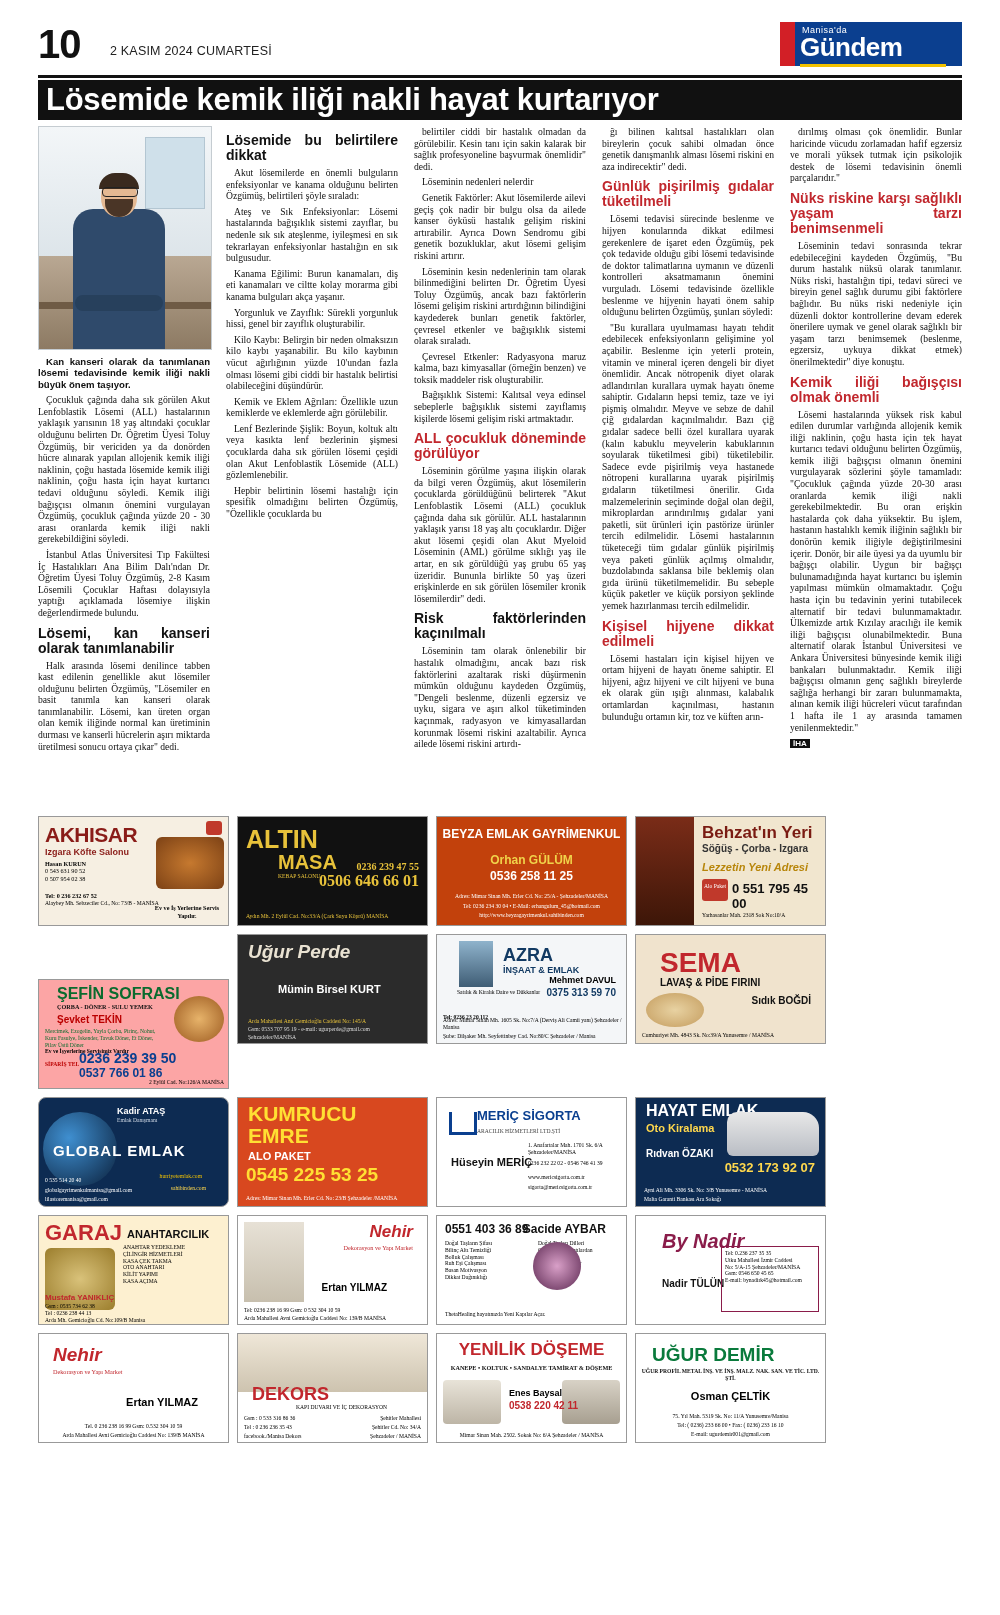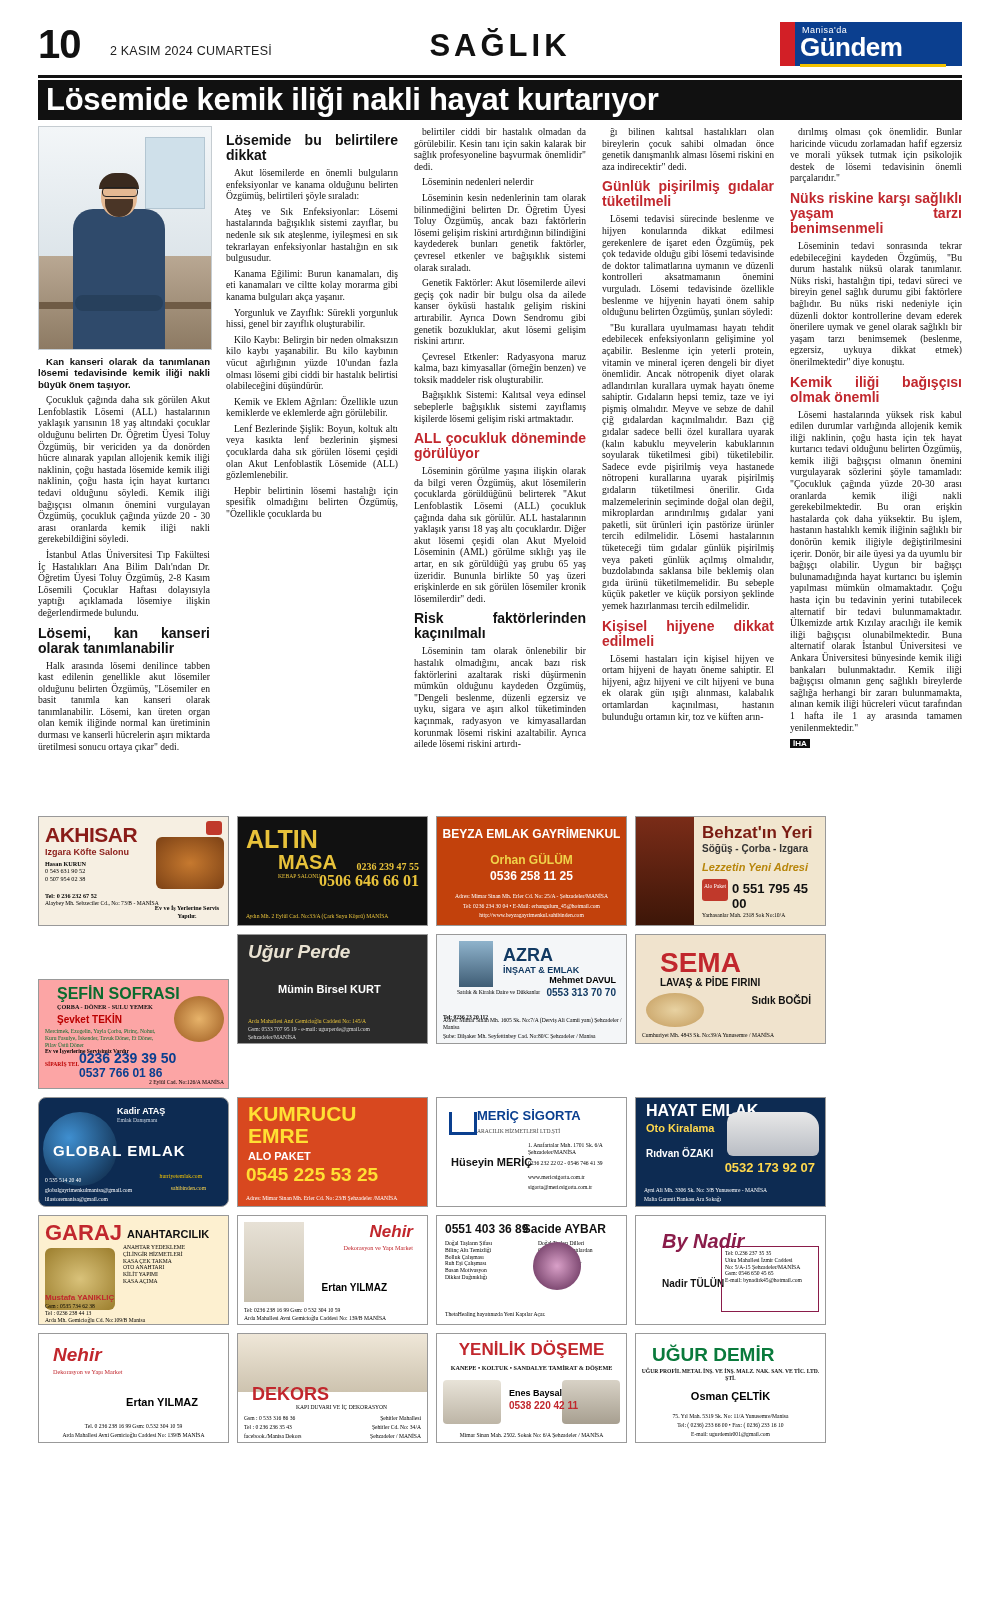--- a/index.html
+++ b/index.html
@@ -58,21 +58,20 @@
   .wfull{width:100%;}
 </style>
 </head>
 <body>
 
 <div class="page">
 
   <div class="masthead">
     <div class="page-num">10</div>
     <div class="date">2 KASIM 2024 CUMARTESİ</div>
-    <div class="section-title">SAĞLIK</div>
     <div class="brand">
       <div class="blue"></div>
       <div class="red"></div>
       <div class="small">Manisa'da</div>
       <div class="big">Gündem</div>
       <div class="yline"></div>
     </div>
   </div>
   <div class="rule"></div>
 
@@ -110,22 +109,22 @@
       <p>Yorgunluk ve Zayıflık: Sürekli yorgunluk hissi, genel bir zayıflık oluşturabilir.</p>
       <p>Kilo Kaybı: Belirgin bir neden olmaksızın kilo kaybı yaşanabilir. Bu kilo kaybının vücut ağırlığının yüzde 10'undan fazla olması lösemi gibi ciddi bir hastalık belirtisi olabileceğini düşündürür.</p>
       <p>Kemik ve Eklem Ağrıları: Özellikle uzun kemiklerde ve eklemlerde ağrı görülebilir.</p>
       <p>Lenf Bezlerinde Şişlik: Boyun, koltuk altı veya kasıkta lenf bezlerinin şişmesi çocuklarda daha sık görülen lösemi çeşidi olan Akut Lenfoblastik Lösemide (ALL) gözlemlenebilir.</p>
       <p>Hepbir belirtinin lösemi hastalığı için spesifik olmadığını belirten Özgümüş, "Özellikle çocuklarda bu</p>
     </div>
 
     <div class="col c3">
       <p>belirtiler ciddi bir hastalık olmadan da görülebilir. Kesin tanı için sakin kalarak bir sağlık profesyoneline başvurmak önemlidir" dedi.</p>
       <p>Löseminin nedenleri nelerdir</p>
+      <p>Genetik Faktörler: Akut lösemilerde ailevi geçiş çok nadir bir bulgu olsa da ailede kanser öyküsü hastalık gelişim riskini artırabilir. Ayrıca Down Sendromu gibi genetik bozukluklar, akut lösemi gelişim riskini artırır.</p>
       <p>Löseminin kesin nedenlerinin tam olarak bilinmediğini belirten Dr. Öğretim Üyesi Toluy Özgümüş, ancak bazı faktörlerin lösemi gelişim riskini artırdığının bilindiğini kaydederek bunları genetik faktörler, çevresel etkenler ve bağışıklık sistemi olarak sıraladı.</p>
-      <p>Genetik Faktörler: Akut lösemilerde ailevi geçiş çok nadir bir bulgu olsa da ailede kanser öyküsü hastalık gelişim riskini artırabilir. Ayrıca Down Sendromu gibi genetik bozukluklar, akut lösemi gelişim riskini artırır.</p>
       <p>Çevresel Etkenler: Radyasyona maruz kalma, bazı kimyasallar (örneğin benzen) ve toksik maddeler risk oluşturabilir.</p>
       <p>Bağışıklık Sistemi: Kalıtsal veya edinsel sebeplerle bağışıklık sistemi zayıflamış kişilerde lösemi gelişim riski artmaktadır.</p>
       <div class="subhead red">ALL çocukluk döneminde görülüyor</div>
       <p>Löseminin görülme yaşına ilişkin olarak da bilgi veren Özgümüş, akut lösemilerin çocuklarda görüldüğünü belirterek "Akut Lenfoblastik Lösemi (ALL) çocukluk çağında daha sık görülür. ALL hastalarının yaklaşık yarısı 18 yaş altı çocuklardır. Diğer akut lösemi çeşidi olan Akut Myeloid Löseminin (AML) görülme sıklığı yaş ile artar, en sık görüldüğü yaş grubu 65 yaş üzeridir. Bununla birlikte 50 yaş üzeri erişkinlerde en sık görülen lösemiler kronik lösemilerdir" dedi.</p>
       <div class="subhead">Risk faktörlerinden kaçınılmalı</div>
       <p>Löseminin tam olarak önlenebilir bir hastalık olmadığını, ancak bazı risk faktörlerini azaltarak riski düşürmenin mümkün olduğunu kaydeden Özgümüş, "Dengeli beslenme, düzenli egzersiz ve uyku, sigara ve aşırı alkol tüketiminden kaçınmak, radyasyon ve kimyasallardan korunmak lösemi riskini azaltabilir. Ayrıca ailede lösemi riskini artırdı-</p>
     </div>
 
     <div class="col c4">
       <p>ğı bilinen kalıtsal hastalıkları olan bireylerin çocuk sahibi olmadan önce genetik danışmanlık alması lösemi riskini en aza indirecektir" dedi.</p>
@@ -216,21 +215,21 @@
         <div class="tiny2" style="position:absolute;left:10px;bottom:10px;color:#ddd;">Gsm: 0533 707 95 19 - e-mail: ugurperde@gmail.com</div>
         <div class="tiny2" style="position:absolute;left:10px;bottom:2px;color:#ddd;">Şehzadeler/MANİSA</div>
       </div>
 
       <div class="ad" style="background:#f4f6f8;">
         <div style="position:absolute;left:22px;top:6px;width:34px;height:46px;background:linear-gradient(#8fb3cc,#3f5d75);"></div>
         <div class="big-title" style="position:absolute;left:66px;top:10px;font-size:18px;color:#123a63;">AZRA</div>
         <div class="big-title" style="position:absolute;left:66px;top:30px;font-size:9px;color:#123a63;">İNŞAAT &amp; EMLAK</div>
         <div class="tiny2" style="position:absolute;left:20px;top:54px;">Satılık &amp; Kiralık Daire ve Dükkanlar</div>
         <div class="big-title" style="position:absolute;right:10px;top:40px;font-size:9px;">Mehmet DAVUL</div>
-        <div class="big-title" style="position:absolute;right:10px;top:52px;font-size:10px;color:#123a63;">0553 313 70 70</div>
+        <div class="big-title" style="position:absolute;right:10px;top:52px;font-size:10px;color:#123a63;">0375 313 59 70</div>
         <div class="tiny2" style="position:absolute;left:6px;bottom:22px;font-weight:bold;">Tel: 0236 23 20 112</div>
         <div class="tiny2" style="position:absolute;left:6px;bottom:12px;">Adres: Mimar Sinan Mh. 1605 Sk. No:7/A (Derviş Ali Camii yanı) Şehzadeler / Manisa</div>
         <div class="tiny2" style="position:absolute;left:6px;bottom:3px;">Şube: Dilşaker Mh. Seyfettinbey Cad. No:80/C  Şehzadeler / Manisa</div>
       </div>
 
       <div class="ad" style="background:#f0e3cd;">
         <div class="big-title" style="position:absolute;left:24px;top:12px;font-size:28px;color:#c1272d;">SEMA</div>
         <div class="big-title" style="position:absolute;left:24px;top:42px;font-size:10px;color:#111;">LAVAŞ &amp; PİDE FIRINI</div>
         <div class="big-title" style="position:absolute;right:14px;top:60px;font-size:10px;color:#111;">Sıdık BOĞDİ</div>
         <div class="tiny2" style="position:absolute;left:6px;bottom:4px;">Cumhuriyet Mh. 4843 Sk. No:39/A Yunusemre / MANİSA</div>

